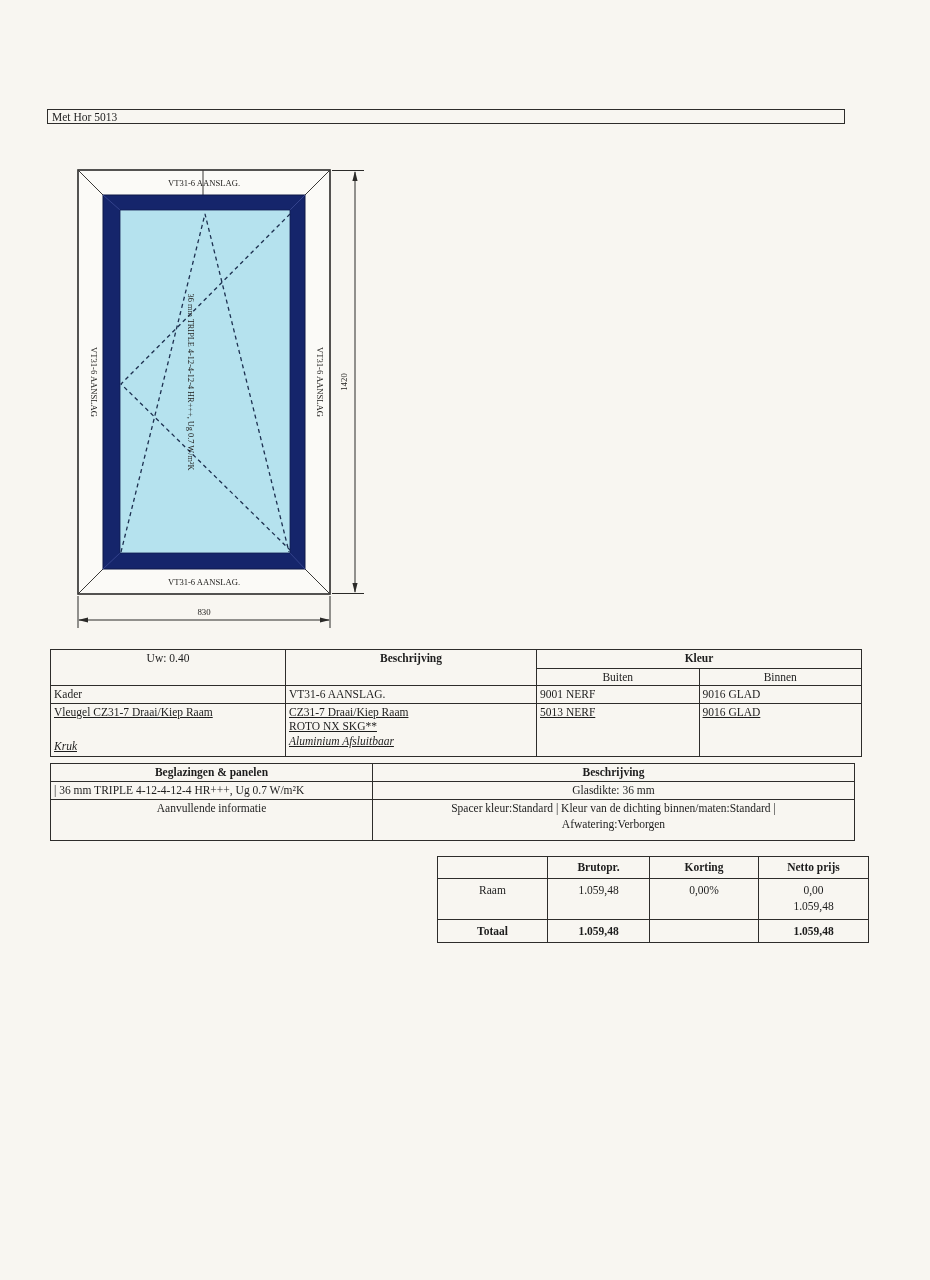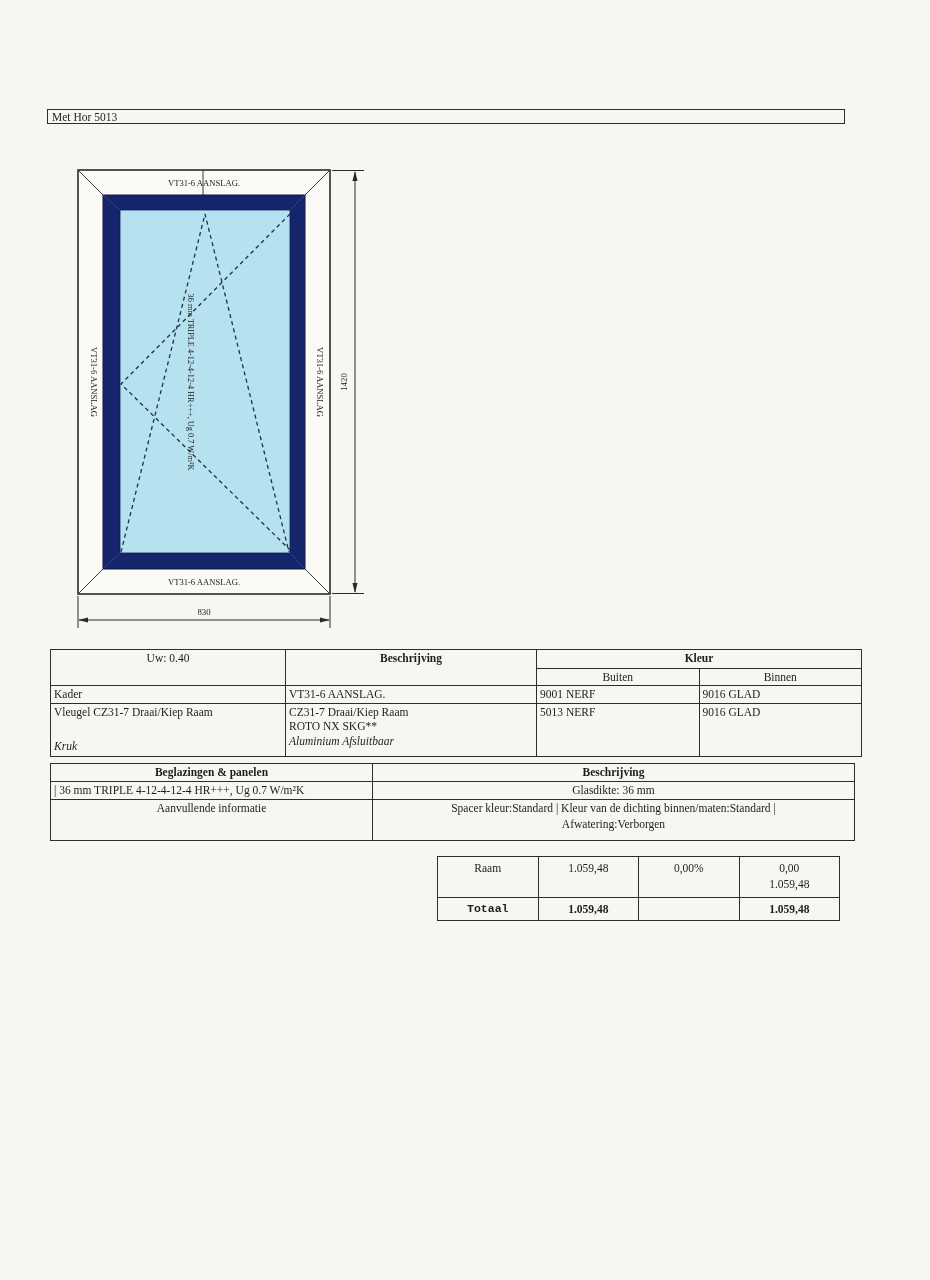--- a/index.html
+++ b/index.html
@@ -105,21 +105,21 @@
     <tr style="height:16px;">
       <td style="width:158px;">Buiten</td>
       <td style="width:160px;">Binnen</td>
     </tr>
     <tr style="height:17px;">
       <td class="left">Kader</td>
       <td class="left">VT31-6 AANSLAG.</td>
       <td class="left">9001 NERF</td>
       <td class="left">9016 GLAD</td>
     </tr>
-    <tr style="height:53px;">
+    <tr style="height:53px;text-decoration:underline;">
       <td class="left colspec">
         <div style="height:34px;">Vleugel CZ31-7 Draai/Kiep Raam</div>
         <div class="i">Kruk</div>
       </td>
       <td class="left colspec">
         <div>CZ31-7 Draai/Kiep Raam</div>
         <div>ROTO NX SKG**</div>
         <div class="i">Aluminium Afsluitbaar</div>
       </td>
       <td class="left">5013 NERF</td>
@@ -143,31 +143,37 @@
       <td class="twolines">
         <span>Spacer kleur:Standard | Kleur van de dichting binnen/maten:Standard |</span><br>
         <span>Afwatering:Verborgen</span>
       </td>
     </tr>
   </tbody>
     </table>
 
   <table style="left:437px;top:856px;width:403px;">
     <tbody>
+        <tr style="height:22px;">
+      <td style="width:103px;"></td>
+      <td class="b" style="width:95px;padding-top:3px;">Brutopr.</td>
+      <td class="b" style="width:102px;padding-top:3px;">Korting</td>
+      <td class="b" style="width:103px;padding-top:3px;">Netto prijs</td>
+    </tr>
     <tr style="height:41px;">
       <td style="padding-top:4px;">Raam</td>
       <td style="padding-top:4px;">1.059,48</td>
       <td style="padding-top:4px;">0,00%</td>
       <td style="padding-top:4px;" class="twolines">
         <span>0,00</span><br>
         <span>1.059,48</span>
       </td>
     </tr>
     <tr style="height:23px;">
-      <td class="b" style="padding-top:4px;font-family:Liberation Mono, monospace;">Totaal</td>
+      <td class="b" style="padding-top:4px;">Totaal</td>
       <td class="b" style="padding-top:4px;">1.059,48</td>
       <td></td>
       <td class="b" style="padding-top:4px;">1.059,48</td>
     </tr>
   </tbody>
     </table>
 
 </div>
 
 </body></html>

